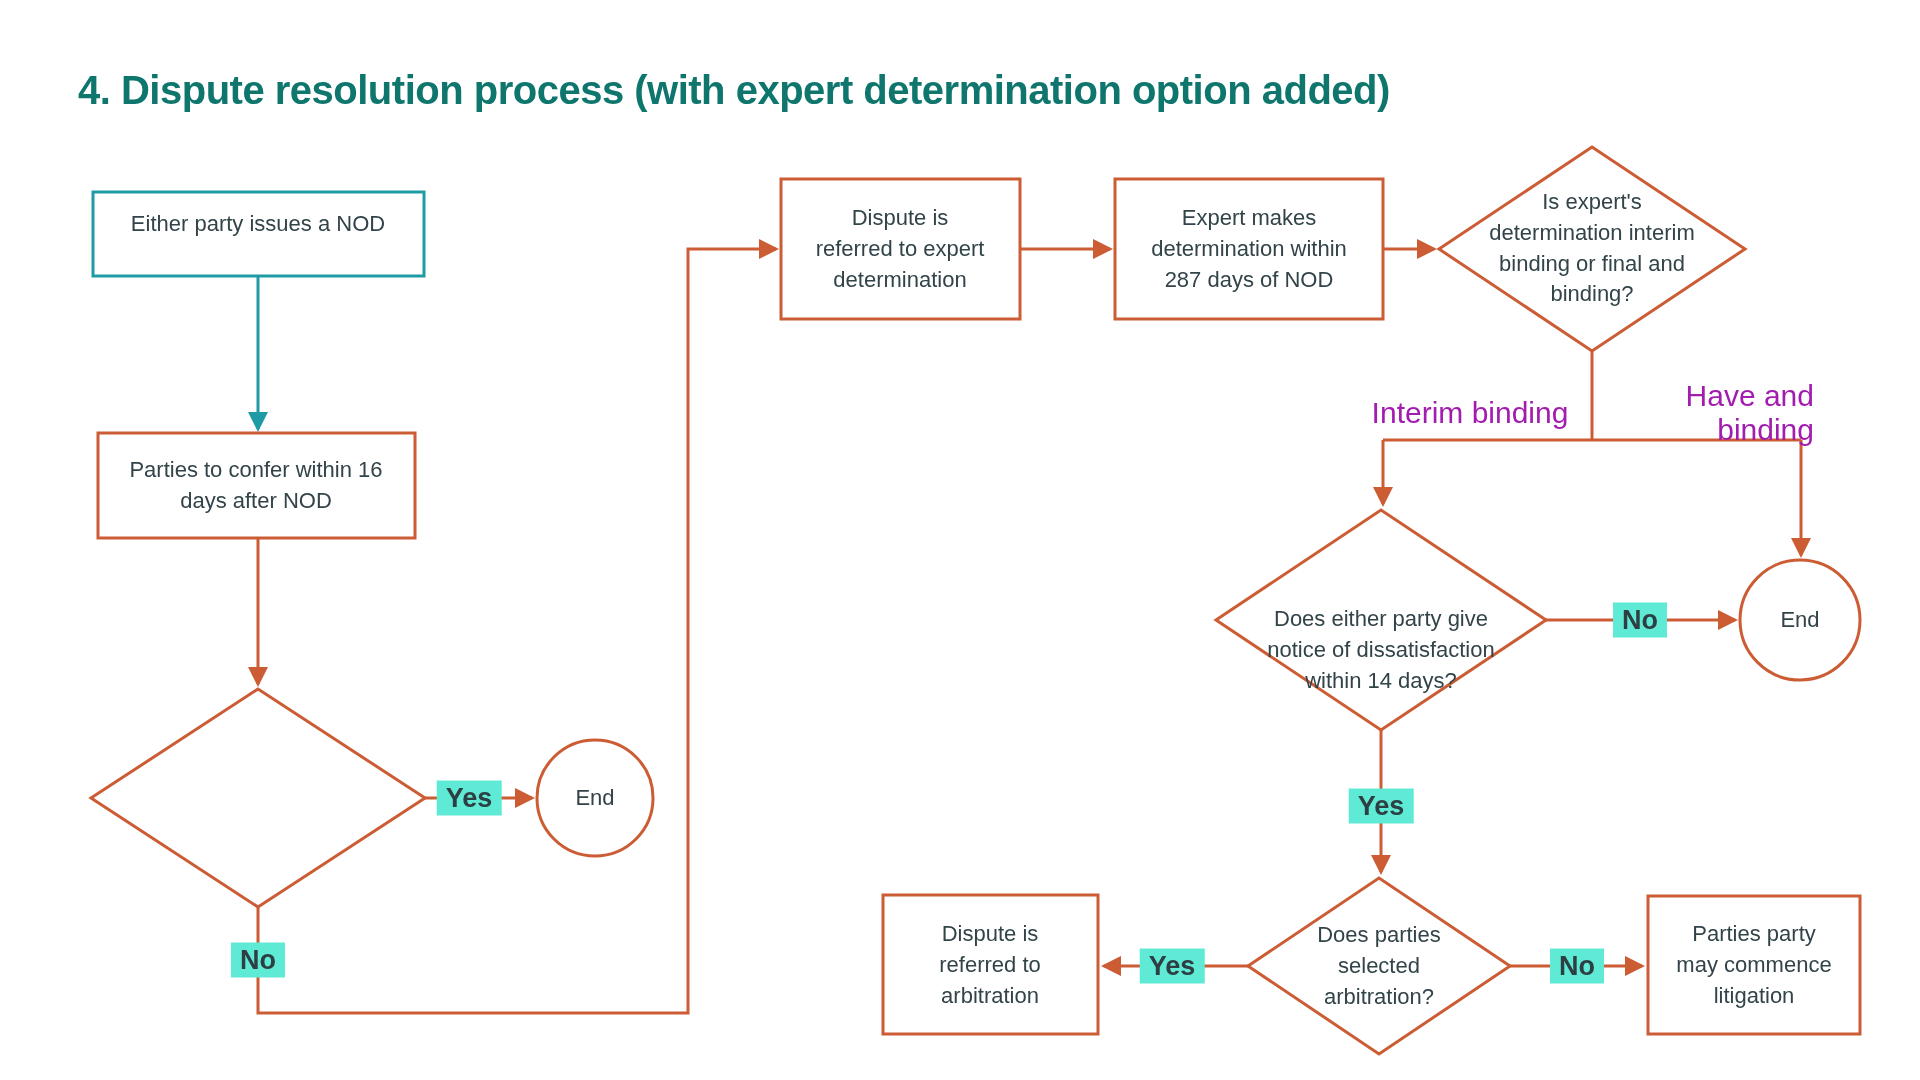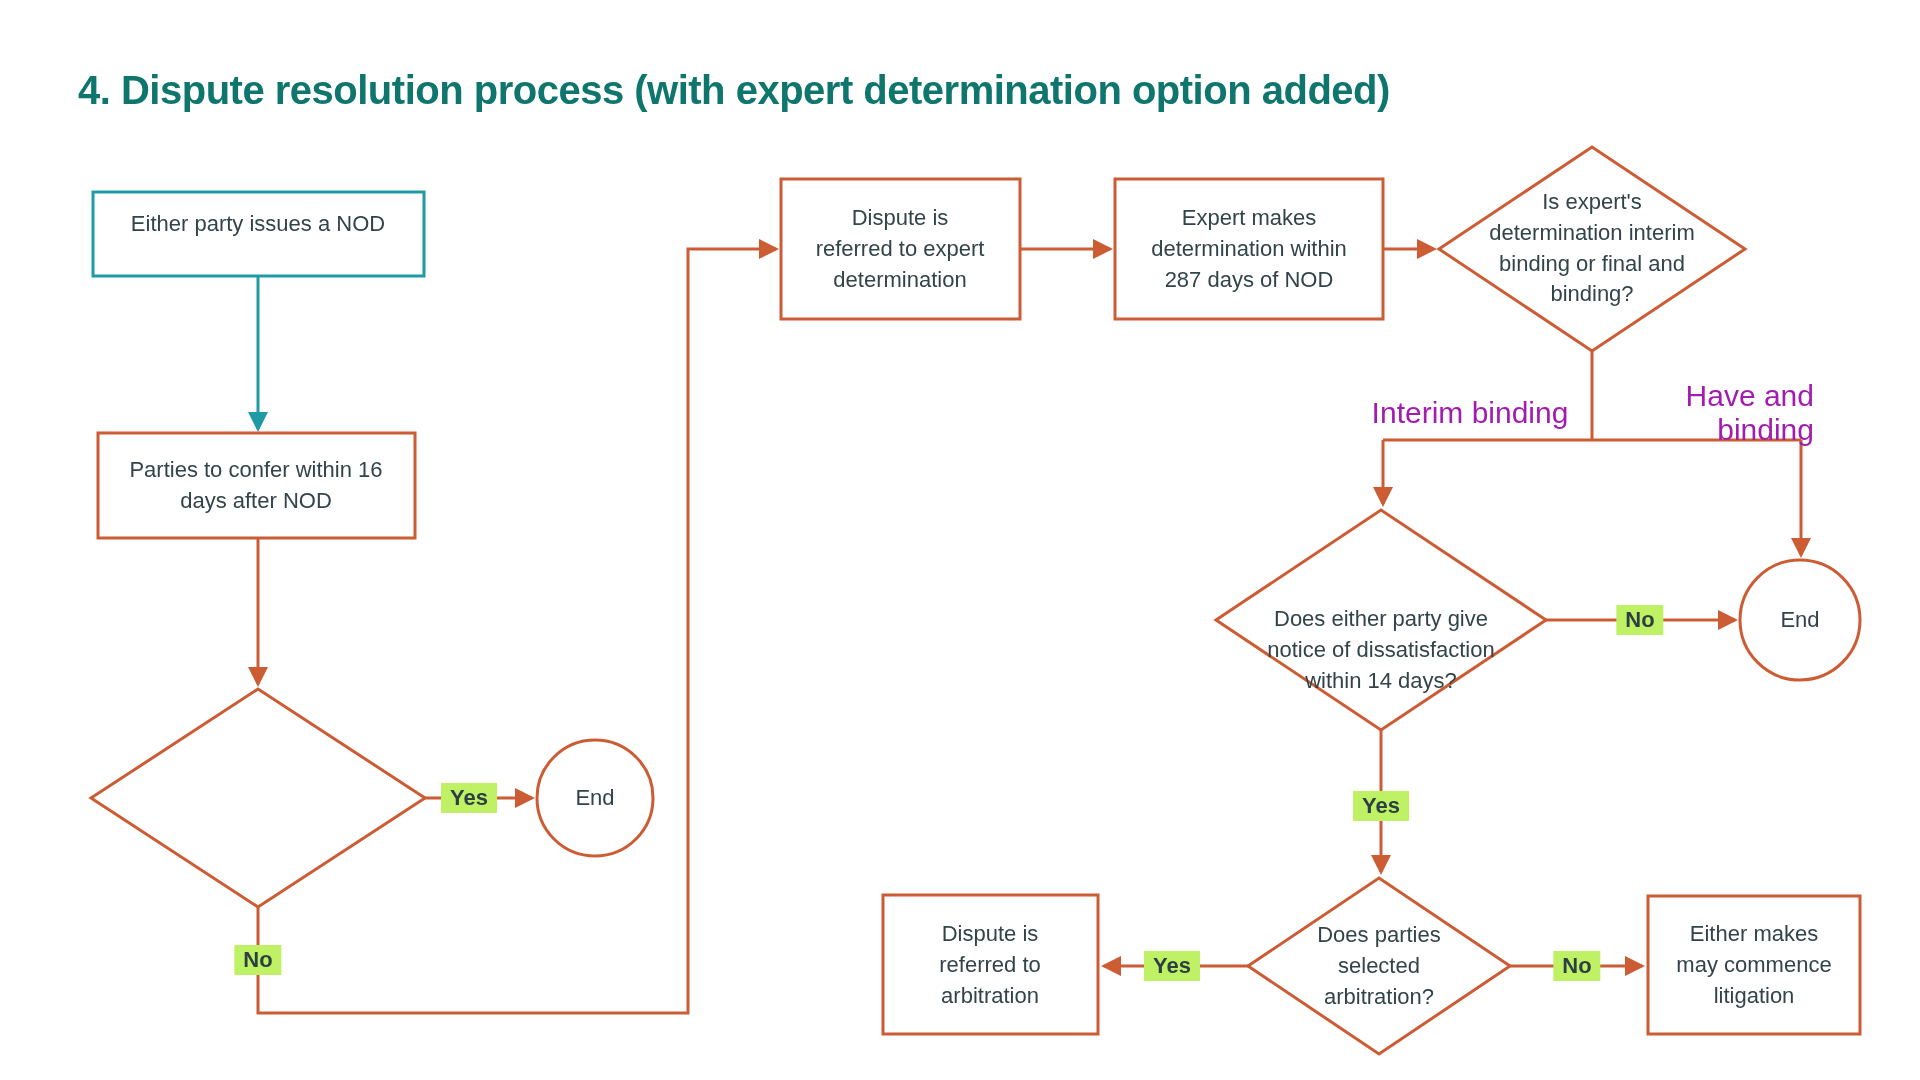--- a/index.html
+++ b/index.html
@@ -3,21 +3,21 @@
 <meta charset="utf-8">
 <style>
   html,body{margin:0;padding:0;background:#ffffff;}
   body{font-family:"Liberation Sans", sans-serif;}
   .stage{position:relative;width:1920px;height:1080px;background:#ffffff;overflow:hidden;}
   .title{position:absolute;left:78px;top:68px;font-size:40px;font-weight:bold;color:#0f766e;letter-spacing:-0.5px;}
   svg.canvas{position:absolute;left:0;top:0;width:1920px;height:1080px;}
   .node-label{position:absolute;transform:translate(-50%,-50%);text-align:center;
     color:#324449;font-size:22px;line-height:1.4;white-space:pre-line;}
   .edge-label{position:absolute;transform:translate(-50%,-50%);text-align:center;
-    color:#2d3f43;font-size:22px;font-weight:bold;background:#bef264;padding:2px 9px;}
+    color:#2d3f43;font-size:27px;font-weight:bold;background:#5eead4;padding:2px 9px;}
   .branch-label{position:absolute;transform:translate(-50%,-50%);text-align:right;
     color:#a21caf;font-size:30px;font-weight:normal;}
 </style>
 </head>
 <body>
 
 <div class="stage">
 
   <div class="title">4. Dispute resolution process (with expert determination option added)</div>
 
@@ -81,21 +81,21 @@
   <div class="node-label" style="left:1381px;top:620px;width:280px;margin-top:30px;">Does either party give
 notice of dissatisfaction
 within 14 days?</div>
   <div class="node-label" style="left:1800px;top:620px;width:100px;">End</div>
   <div class="node-label" style="left:1379px;top:966px;width:190px;">Does parties
 selected
 arbitration?</div>
   <div class="node-label" style="left:990px;top:965px;width:200px;">Dispute is
 referred to
 arbitration</div>
-  <div class="node-label" style="left:1754px;top:965px;width:200px;">Either makes
+  <div class="node-label" style="left:1754px;top:965px;width:200px;">Parties party
 may commence
 litigation</div>
 
   <div class="edge-label" style="left:469px;top:798px;">Yes</div>
   <div class="edge-label" style="left:258px;top:960px;">No</div>
   <div class="branch-label" style="left:1470px;top:413px;">Interim binding</div>
   <div class="branch-label" style="left:1708px;top:413px;">Have and binding</div>
   <div class="edge-label" style="left:1640px;top:620px;">No</div>
   <div class="edge-label" style="left:1381px;top:806px;">Yes</div>
   <div class="edge-label" style="left:1172px;top:966px;">Yes</div>

